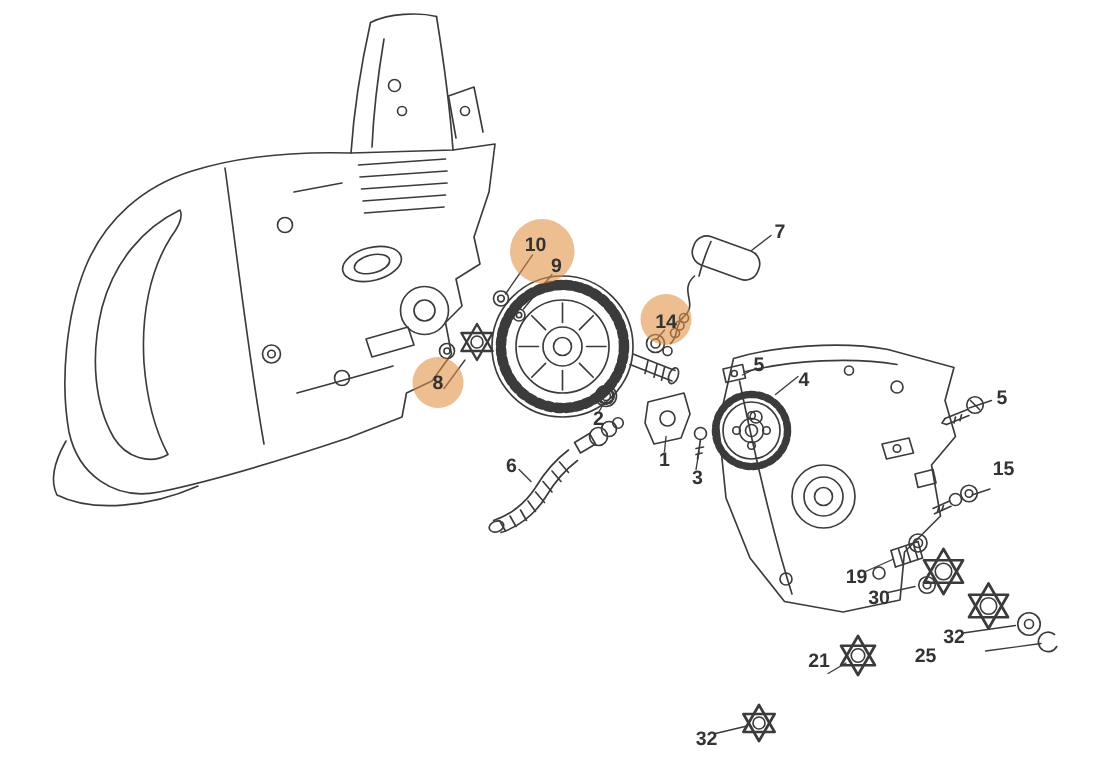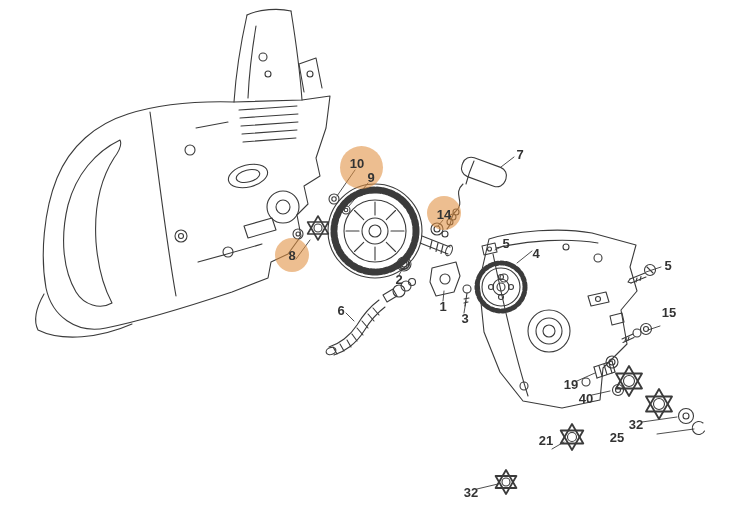--- a/index.html
+++ b/index.html
@@ -273,19 +273,19 @@
   <span class="callout" style="left:520px;top:154px">7</span>
   <span class="callout" style="left:506px;top:243px">5</span>
   <span class="callout" style="left:536px;top:253px">4</span>
   <span class="callout" style="left:399px;top:279px">2</span>
   <span class="callout" style="left:443px;top:306px">1</span>
   <span class="callout" style="left:465px;top:318px">3</span>
   <span class="callout" style="left:341px;top:310px">6</span>
   <span class="callout" style="left:668px;top:265px">5</span>
   <span class="callout" style="left:669px;top:312px">15</span>
   <span class="callout" style="left:571px;top:384px">19</span>
-  <span class="callout" style="left:586px;top:398px">40</span>
+  <span class="callout" style="left:586px;top:398px">30</span>
   <span class="callout" style="left:636px;top:424px">32</span>
   <span class="callout" style="left:617px;top:437px">25</span>
   <span class="callout" style="left:546px;top:440px">21</span>
   <span class="callout" style="left:471px;top:492px">32</span>
 
 </div>
 
 </body></html>

